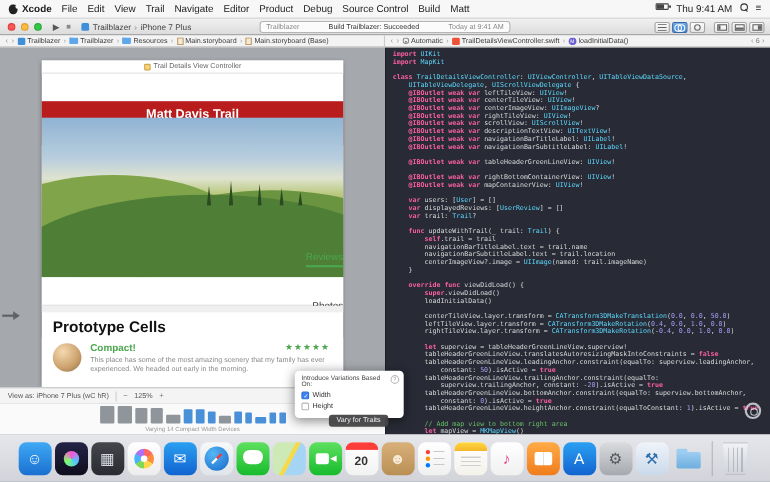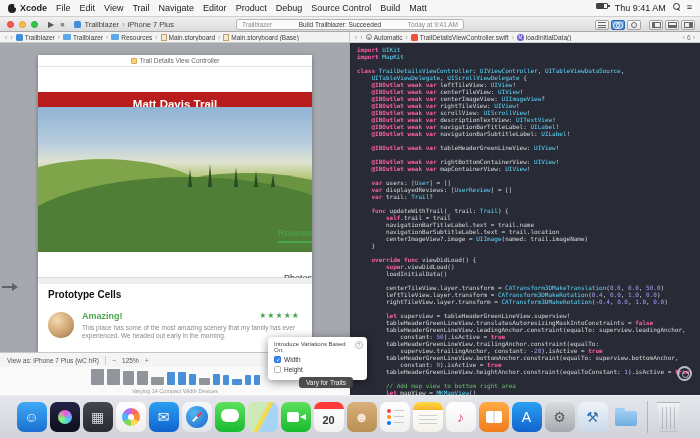--- a/index.html
+++ b/index.html
@@ -89,21 +89,21 @@
 .tree{position:absolute;width:4px;background:#2c4a22;clip-path:polygon(50% 0,100% 100%,0 100%);}
 .t1{left:150px;top:62px;height:18px;}
 .t2{left:170px;top:57px;height:23px;}
 .t3{left:196px;top:60px;height:20px;}
 .t4{left:216px;top:64px;height:16px;}
 .t5{left:233px;top:67px;height:13px;}
 .tabs{position:absolute;left:0;top:197px;width:274px;height:26px;background:#fff;border-bottom:1px solid #ddd;display:flex;align-items:flex-end;justify-content:center;gap:30px;font-size:9px;flex-direction:column;}
 .tab{padding-bottom:19px;color:#3c3c3c;}
 .tab-active{color:#4aa74e;border-bottom:2px solid #4aa74e;padding-bottom:3px;}
 .gray-strip{position:absolute;left:0;top:223px;width:274px;height:6px;background:#efeff0;}
-.proto-label{position:absolute;left:10px;top:234px;font-size:10px;font-weight:bold;color:#111;}
+.proto-label{position:absolute;left:10px;top:234px;font-size:14px;font-weight:bold;color:#111;}
 .review-cell{position:absolute;left:0;top:252px;width:274px;height:45px;background:#fff;}
 .avatar{position:absolute;left:10px;top:5px;width:26px;height:26px;border-radius:50%;background:radial-gradient(circle at 35% 30%,#f5d9b0,#caa06b 60%,#8a6b4a);}
 .review-title{position:absolute;left:44px;top:4px;font-size:9px;font-weight:bold;color:#4aa74e;}
 .review-stars{position:absolute;right:12px;top:4px;font-size:8px;letter-spacing:1px;color:#4aa74e;}
 .review-text{position:absolute;left:44px;top:17px;width:218px;height:17px;font-size:6.5px;line-height:8px;color:#8a8a8a;overflow:hidden;}
 .ib-bar{position:absolute;left:0;bottom:28px;width:350px;height:15px;background:#f4f4f4;border-top:1px solid #c6c6c6;display:flex;align-items:center;gap:6px;padding:0 7px;font-size:6.5px;color:#555;}
 .vline{width:1px;height:9px;background:#cdcdcd;}
 .zoom-btn{color:#777;font-size:7px;}
 .dev-strip{position:absolute;left:0;bottom:0;width:350px;height:28px;background:#fafafa;display:flex;flex-direction:column;align-items:center;justify-content:center;gap:3px;}
 .dev-row{display:flex;align-items:flex-end;gap:3px;}
@@ -320,21 +320,21 @@
       <div class="tree t5"></div>
     </div>
     <div class="tabs">
       <span class="tab tab-active" style="color: rgb(74, 167, 78); border-bottom-color: rgb(74, 167, 78);">Reviews</span>
       <span class="tab">Photos</span>
     </div>
     <div class="gray-strip"></div>
     <div class="proto-label">Prototype Cells</div>
     <div class="review-cell">
       <div class="avatar"></div>
-      <div class="review-title" style="color: rgb(74, 167, 78);">Amazing!</div>
+      <div class="review-title" style="color: rgb(74, 167, 78);">Compact!</div>
       <div class="review-stars" style="color: rgb(74, 167, 78);">★★★★★</div>
       <div class="review-text">This place has some of the most amazing scenery that my family has ever experienced. We headed out early in the morning.</div>
     </div>
   </div>
   <div class="ib-bar">
     <span>View as: iPhone 7 Plus (wC hR)</span>
     <span class="vline"></span>
     <span class="zoom-btn">−</span>
     <span>125%</span>
     <span class="zoom-btn">+</span>

